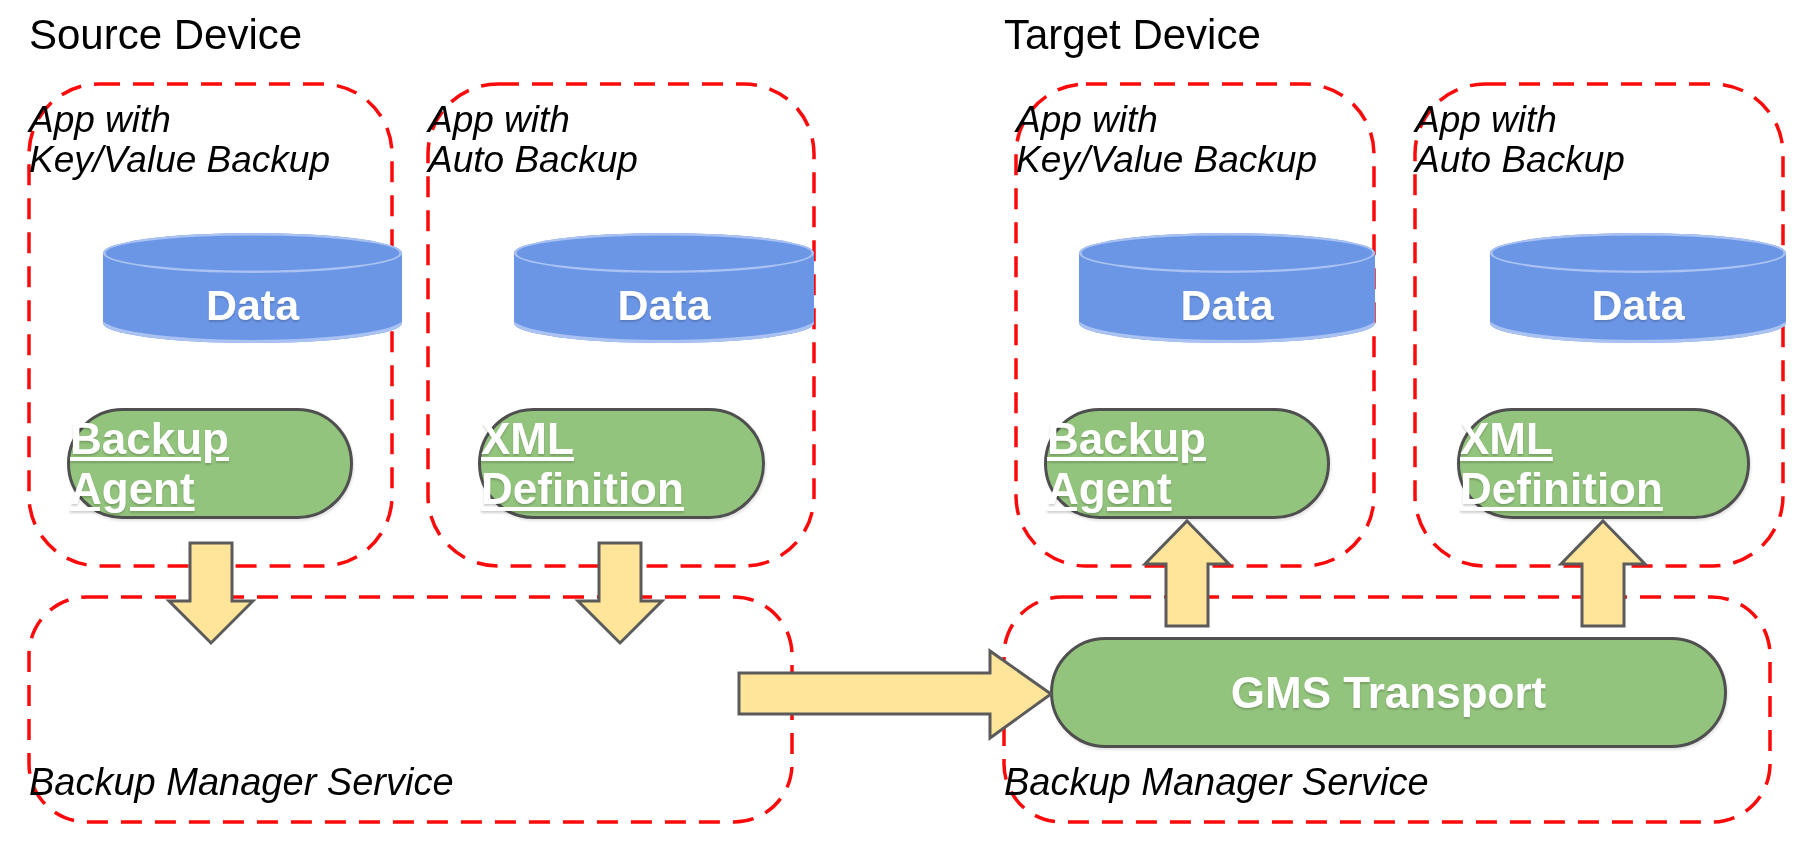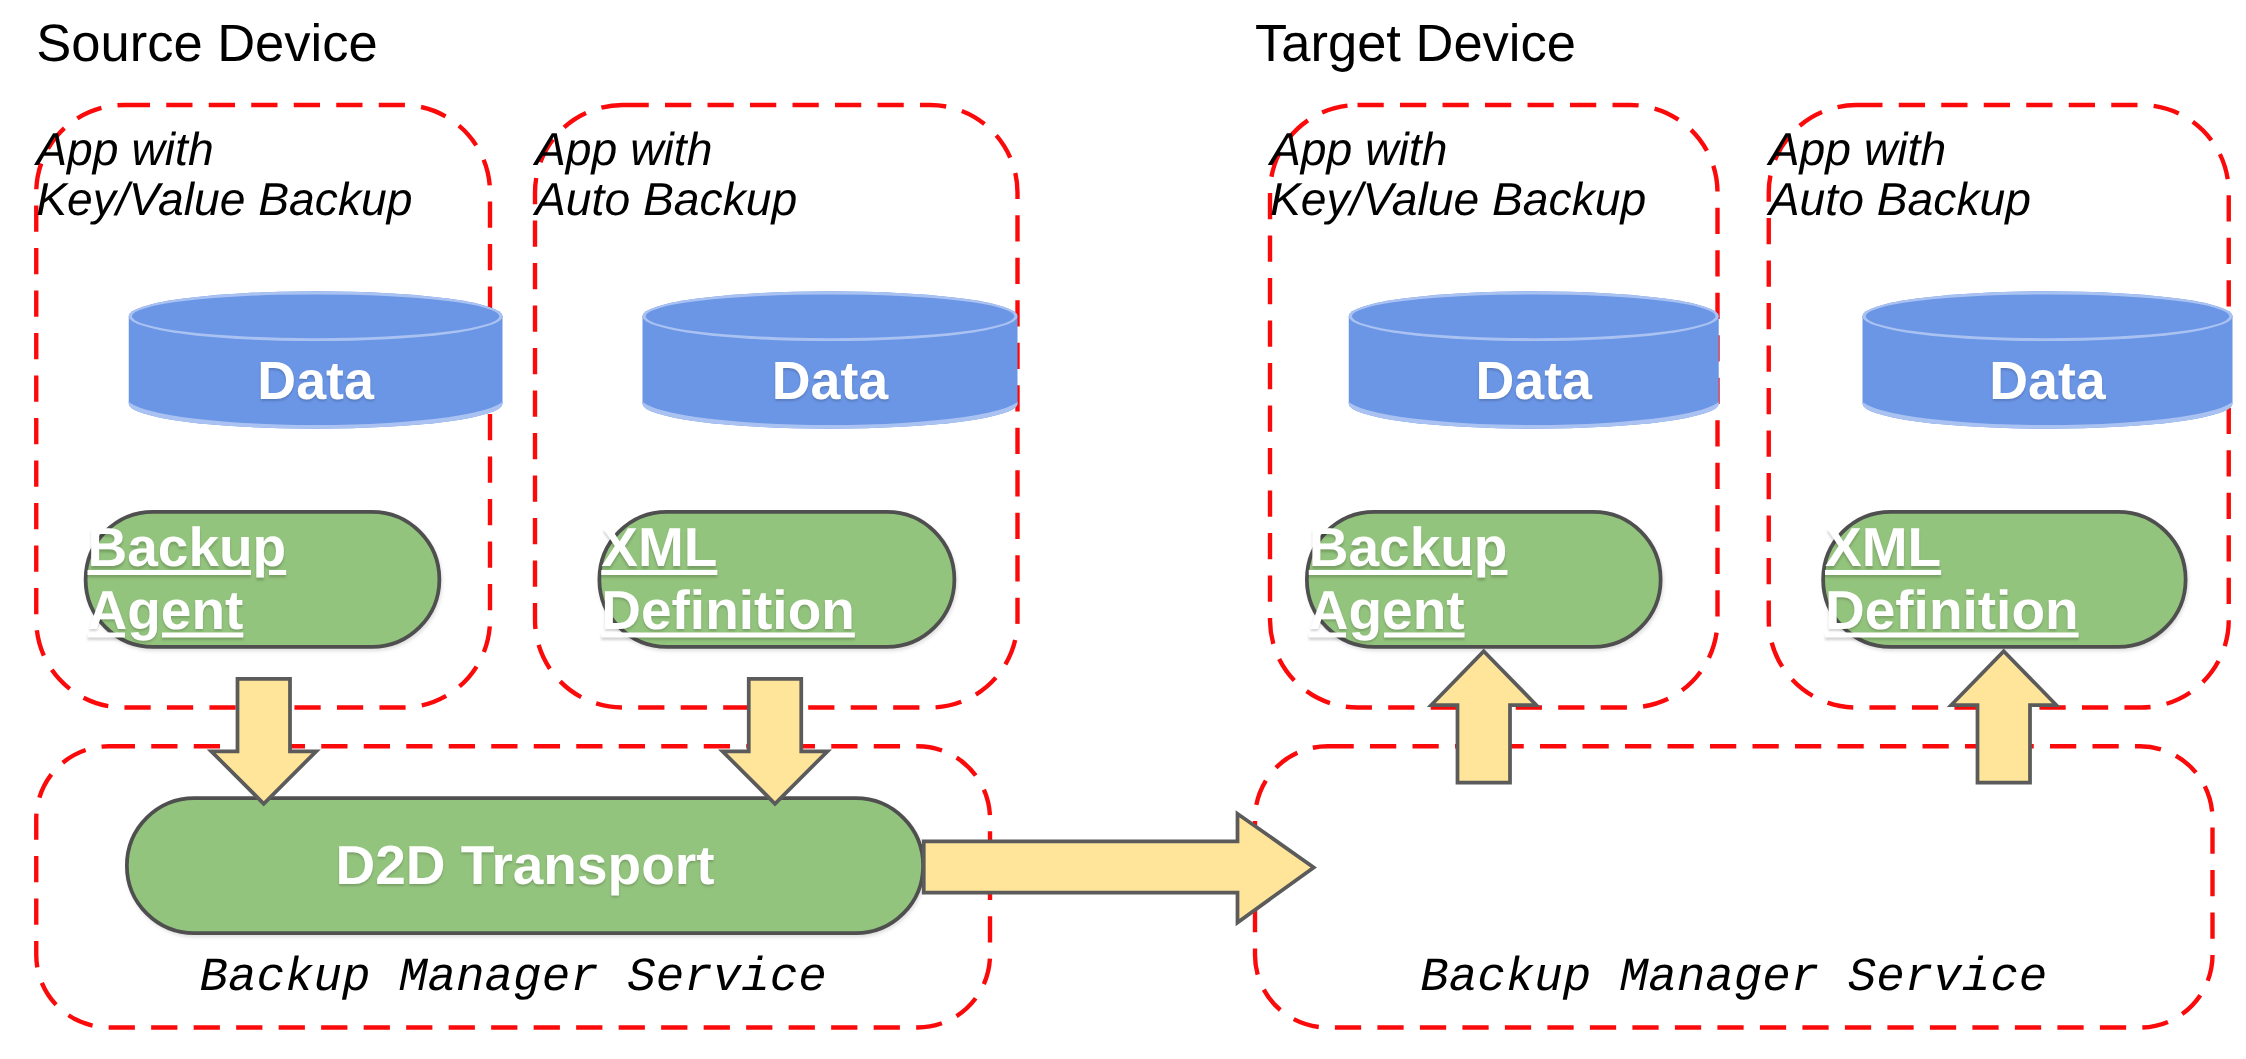--- a/index.html
+++ b/index.html
@@ -49,22 +49,22 @@
   .bms-box { position:absolute; top:597px; height:225px; z-index:1; }
   .transport-pill {
     position:absolute; top:40px; height:111px; border-radius:56px;
     background:var(--pill-fill); border:3px solid var(--pill-border);
     box-sizing:border-box; display:flex; align-items:center; justify-content:center;
     font-size:44px; font-weight:bold; color:var(--pill-text);
     box-shadow:1px 2px 3px rgba(0,0,0,0.12);
     text-shadow:0 2px 2px rgba(0,0,0,0.18);
   }
   .bms-caption {
-    position:absolute; top:164px; left:0; right:0; text-align:center;
-    font-size:38px; font-style:italic; color:var(--title-text);font-family:Liberation Mono, monospace;
+    position:absolute; top:164px; left:0; right:0; 
+    font-size:38px; font-style:italic; color:var(--title-text);
   }
 </style>
 </head>
 <body>
 
 <svg class="layer" id="dash-layer" viewBox="0 0 1797 847">
   <rect class="dashed" x="29" y="84" width="363" height="482" rx="70"></rect>
   <rect class="dashed" x="428" y="84" width="386" height="482" rx="70"></rect>
   <rect class="dashed" x="1016" y="84" width="358" height="482" rx="70"></rect>
   <rect class="dashed" x="1415" y="84" width="368" height="482" rx="70"></rect>
@@ -94,21 +94,20 @@
   </div>
   <div class="cylinder" style="left:48px; width:300px;">
     <div class="cyl-body"></div>
     <div class="cyl-top"></div>
     <div class="cyl-label">Data</div>
   </div>
   <div class="pill" style="left:50px; width:287px;">XML Definition</div>
 </div>
 
 <div class="bms-box" style="left:29px; width:763px;">
-  <div class="transport-pill" style="left:71px; width:640px;">D2D Transport</div>
   <div class="bms-caption">Backup Manager Service</div>
 </div>
 
 <div class="device-title" style="left:1004px; width:766px;">Target Device</div>
 
 <div class="app-box" style="left:1016px; width:358px;">
   <div class="app-label">
     <div>App with</div>
     <div>Key/Value Backup</div>
   </div>
@@ -127,20 +126,21 @@
   </div>
   <div class="cylinder" style="left:37px; width:296px;">
     <div class="cyl-body"></div>
     <div class="cyl-top"></div>
     <div class="cyl-label">Data</div>
   </div>
   <div class="pill" style="left:42px; width:293px;">XML Definition</div>
 </div>
 
 <div class="bms-box" style="left:1004px; width:766px;">
+  <div class="transport-pill" style="left:46px; width:677px;">GMS Transport</div>
   <div class="bms-caption">Backup Manager Service</div>
 </div>
 
 <svg class="layer" id="arrow-layer" viewBox="0 0 1797 847">
   <polygon class="arrow" points="190,543 232,543 232,601 253,601 211,643 169,601 190,601"></polygon>
   <polygon class="arrow" points="599,543 641,543 641,601 662,601 620,643 578,601 599,601"></polygon>
   <polygon class="arrow" points="739,673 990,673 990,651 1051,694 990,738 990,714 739,714"></polygon>
   <polygon class="arrow" points="1187,521 1229,564 1208,564 1208,626 1166,626 1166,564 1145,564"></polygon>
   <polygon class="arrow" points="1603,521 1645,564 1624,564 1624,626 1582,626 1582,564 1561,564"></polygon>
 </svg>

